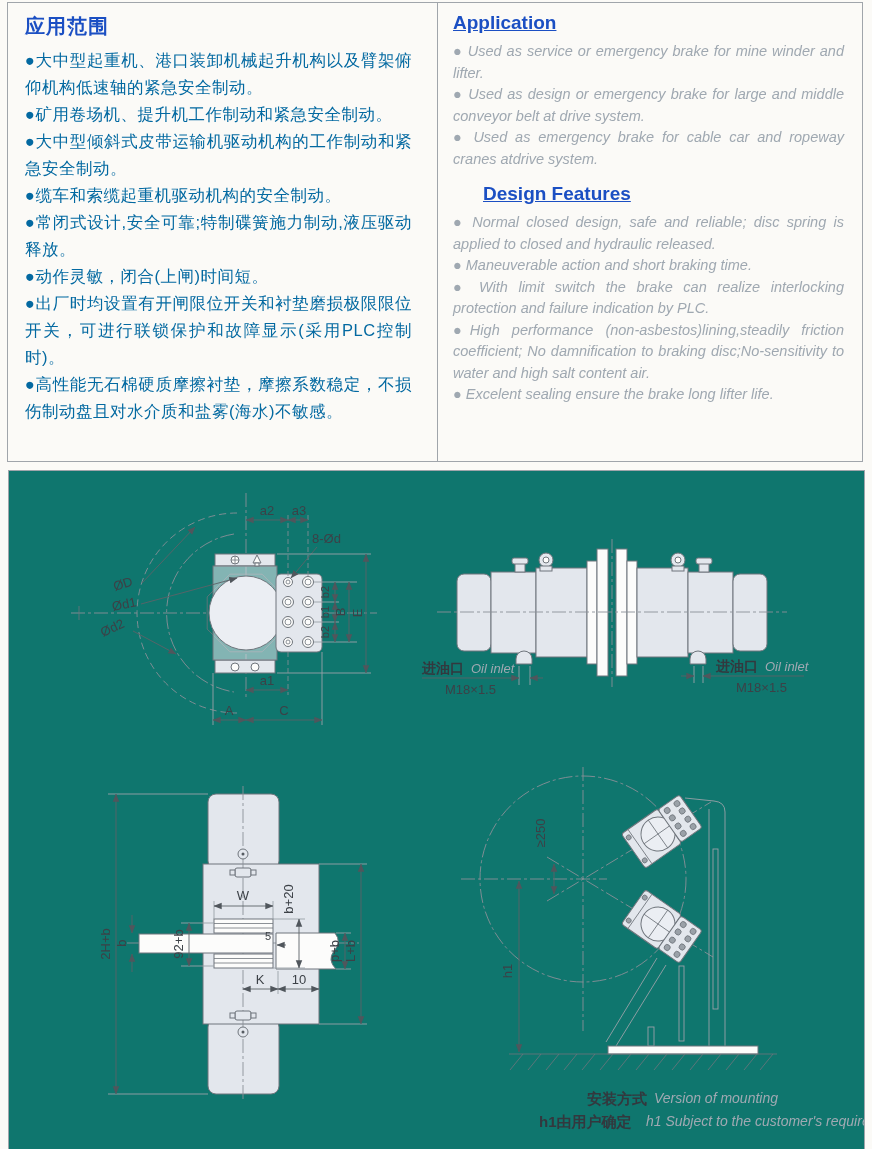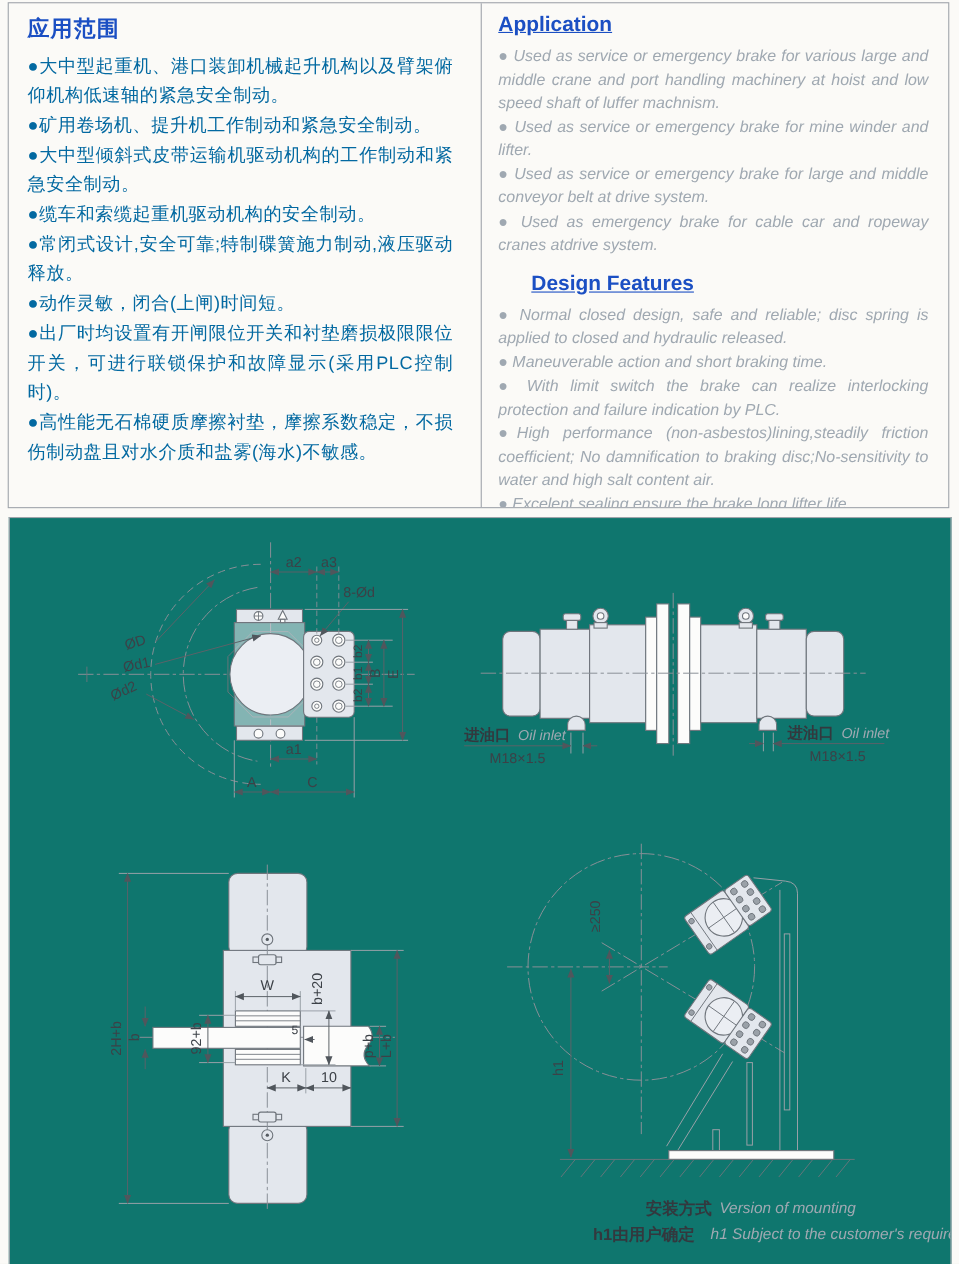--- a/index.html
+++ b/index.html
@@ -53,23 +53,22 @@
       <p class="cn">●大中型倾斜式皮带运输机驱动机构的工作制动和紧急安全制动。</p>
       <p class="cn">●缆车和索缆起重机驱动机构的安全制动。</p>
       <p class="cn">●常闭式设计,安全可靠;特制碟簧施力制动,液压驱动释放。</p>
       <p class="cn">●动作灵敏，闭合(上闸)时间短。</p>
       <p class="cn">●出厂时均设置有开闸限位开关和衬垫磨损极限限位开关，可进行联锁保护和故障显示(采用PLC控制时)。</p>
       <p class="cn">●高性能无石棉硬质摩擦衬垫，摩擦系数稳定，不损伤制动盘且对水介质和盐雾(海水)不敏感。</p>
 
     </div>
     <div class="col col-en">
       <h2 class="head" style="color:#1b4fc3">Application</h2>
-      <p class="en" style="color:#9fa8b1">● Used as service or emergency brake for various large and middle crane and port handling machinery at hoist and low speed shaft of luffer machnism.</p>
       <p class="en" style="color:#9fa8b1">● Used as service or emergency brake for mine winder and lifter.</p>
-      <p class="en" style="color:#9fa8b1">● Used as service or emergency brake for large and middle conveyor belt at drive system.</p>
+      <p class="en" style="color:#9fa8b1">● Used as design or emergency brake for large and middle conveyor belt at drive system.</p>
       <p class="en" style="color:#9fa8b1">● Used as emergency brake for cable car and ropeway cranes atdrive system.</p>
       <h2 class="head second" style="color:#1b4fc3">Design Features</h2>
       <p class="en" style="color:#9fa8b1">● Normal closed design, safe and reliable; disc spring is applied to closed and hydraulic released.</p>
       <p class="en" style="color:#9fa8b1">● Maneuverable action and short braking time.</p>
       <p class="en" style="color:#9fa8b1">● With limit switch the brake can realize interlocking protection and failure indication by PLC.</p>
       <p class="en" style="color:#9fa8b1">●High performance (non-asbestos)lining,steadily friction coefficient; No damnification to braking disc;No-sensitivity to water and high salt content air.</p>
       <p class="en" style="color:#9fa8b1">● Excelent sealing ensure the brake long lifter life.</p>
     </div>
   </div>
 

